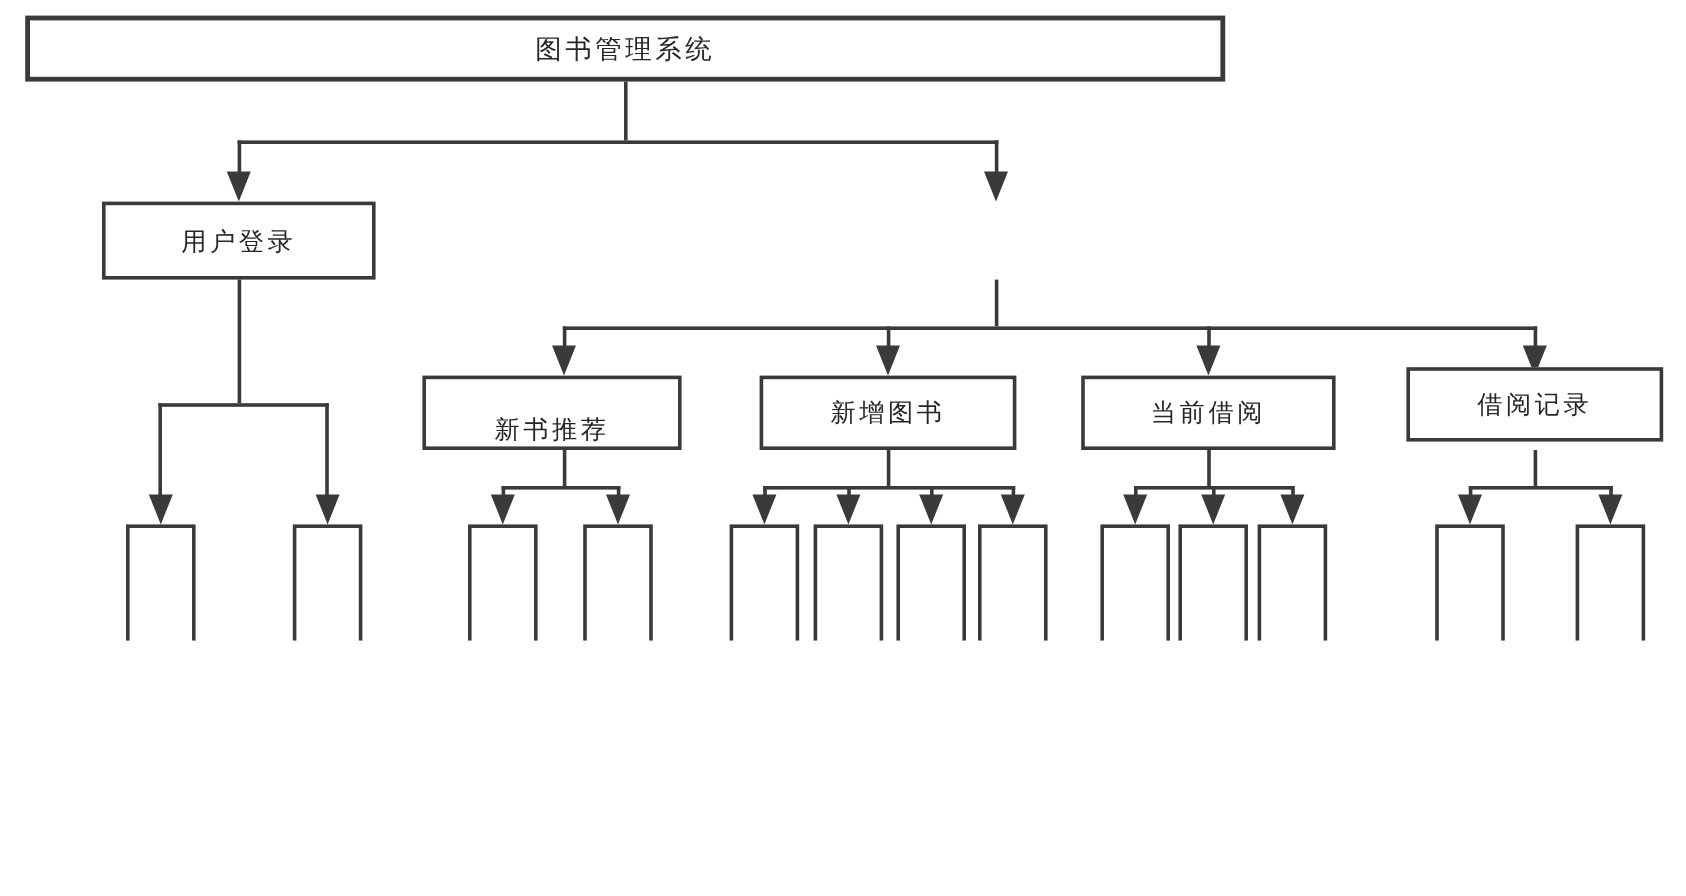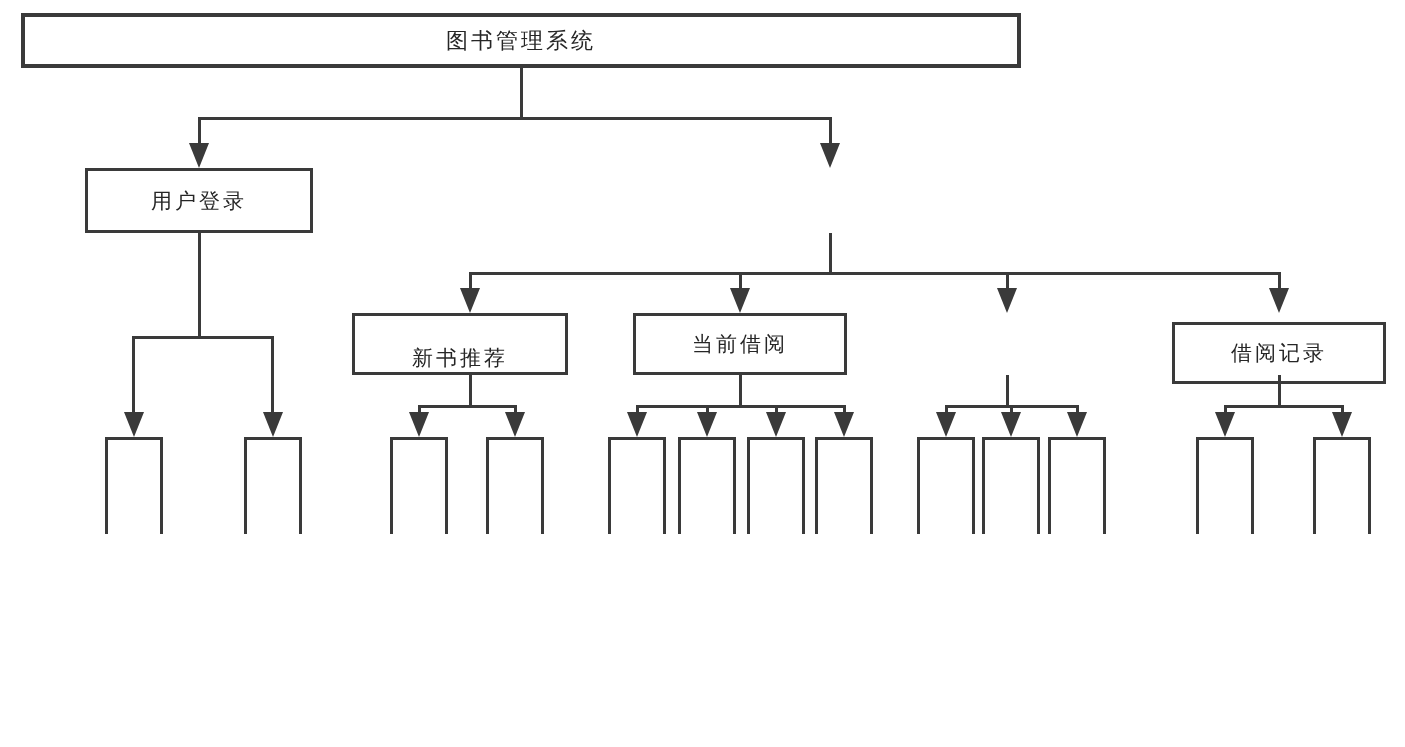--- a/index.html
+++ b/index.html
@@ -65,23 +65,26 @@
   <div class="arrowhead" style="left:730px;top:288px;"></div>
   <div class="line" style="left:1006px;top:272px;width:3px;height:20px;"></div>
   <div class="arrowhead" style="left:997px;top:288px;"></div>
   <div class="line" style="left:1278px;top:272px;width:3px;height:20px;"></div>
   <div class="arrowhead" style="left:1269px;top:288px;"></div>
 
   <div class="box" style="left:352px;top:313px;width:216px;height:62px;align-items:flex-end;">
     <span class="hlabel">新书推荐</span>
   </div>
   <div class="box" style="left:633px;top:313px;width:214px;height:62px;">
+    <span class="hlabel">新增图书</span>
+  </div>
+  <div class="box" style="left:901px;top:313px;width:212px;height:62px;">
     <span class="hlabel">当前借阅</span>
   </div>
-  <div class="box" style="left:1172px;top:322px;width:214px;height:62px;text-align:right;">
+  <div class="box" style="left:1172px;top:306px;width:214px;height:62px;text-align:right;">
     <span class="hlabel">借阅记录</span>
   </div>
 
   <div class="line" style="left:469px;top:375px;width:3px;height:30px;"></div>
   <div class="line" style="left:418px;top:405px;width:99px;height:3px;"></div>
   <div class="line" style="left:418px;top:405px;width:3px;height:12px;"></div>
   <div class="arrowhead" style="left:409px;top:412px;"></div>
   <div class="line" style="left:514px;top:405px;width:3px;height:12px;"></div>
   <div class="arrowhead" style="left:505px;top:412px;"></div>
 

